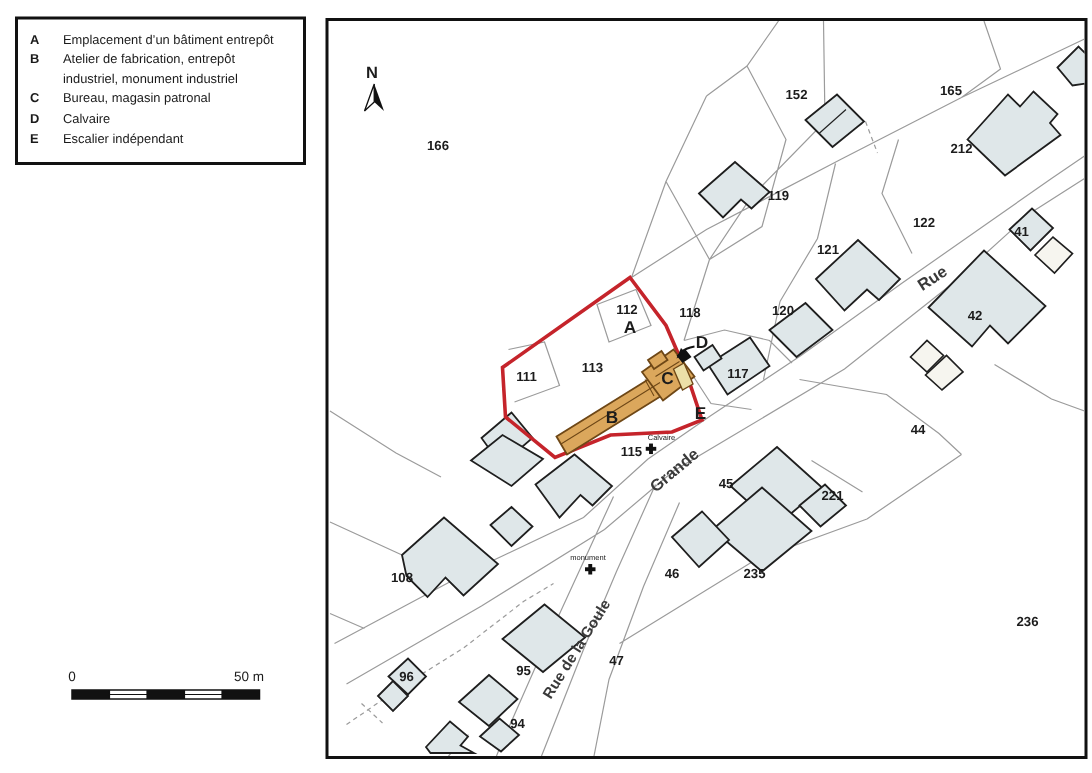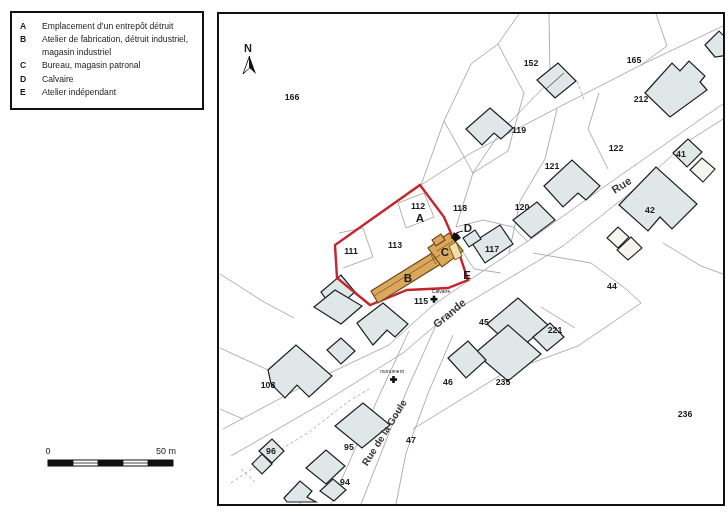--- a/index.html
+++ b/index.html
@@ -20,37 +20,37 @@
   .tiny{font-size:5px;text-anchor:middle;dominant-baseline:middle;}
   .scaletxt{font-size:9px;text-anchor:middle;}
   .north{font-size:11px;font-weight:bold;text-anchor:middle;}
 </style>
 </head>
 <body>
 
 <div id="legend">
   <div class="lrow">
     <span class="lkey">A</span>
-    <span class="ltxt">Emplacement d’un entrepôt détruit</span>
+    <span class="ltxt">Emplacement d’un bâtiment entrepôt</span>
   </div>
   <div class="lrow">
     <span class="lkey">B</span>
-    <span class="ltxt">Atelier de fabrication, détruit industriel, magasin industriel</span>
+    <span class="ltxt">Atelier de fabrication, entrepôt industriel, monument industriel</span>
   </div>
   <div class="lrow">
     <span class="lkey">C</span>
     <span class="ltxt">Bureau, magasin patronal</span>
   </div>
   <div class="lrow">
     <span class="lkey">D</span>
     <span class="ltxt">Calvaire</span>
   </div>
   <div class="lrow">
     <span class="lkey">E</span>
-    <span class="ltxt">Atelier indépendant</span>
+    <span class="ltxt">Escalier indépendant</span>
   </div>
 </div>
 
 <div id="mapframe">
 <svg width="504" height="490" viewBox="218 13 504 490">
 
   <path fill="none" stroke="#9b9b9b" stroke-width="0.8" d="
     M222,428 L310,381 L388,344 L431,305 L473,276 L533,236 L600,188 L660,146 L700,118 L722,103
     M230,455 L320,403 L402,352 L448,313 L490,288 L562,245 L634,188 L686,141 L722,118
     M408,330 L385,380 L362,430 L332,498 L330,503

